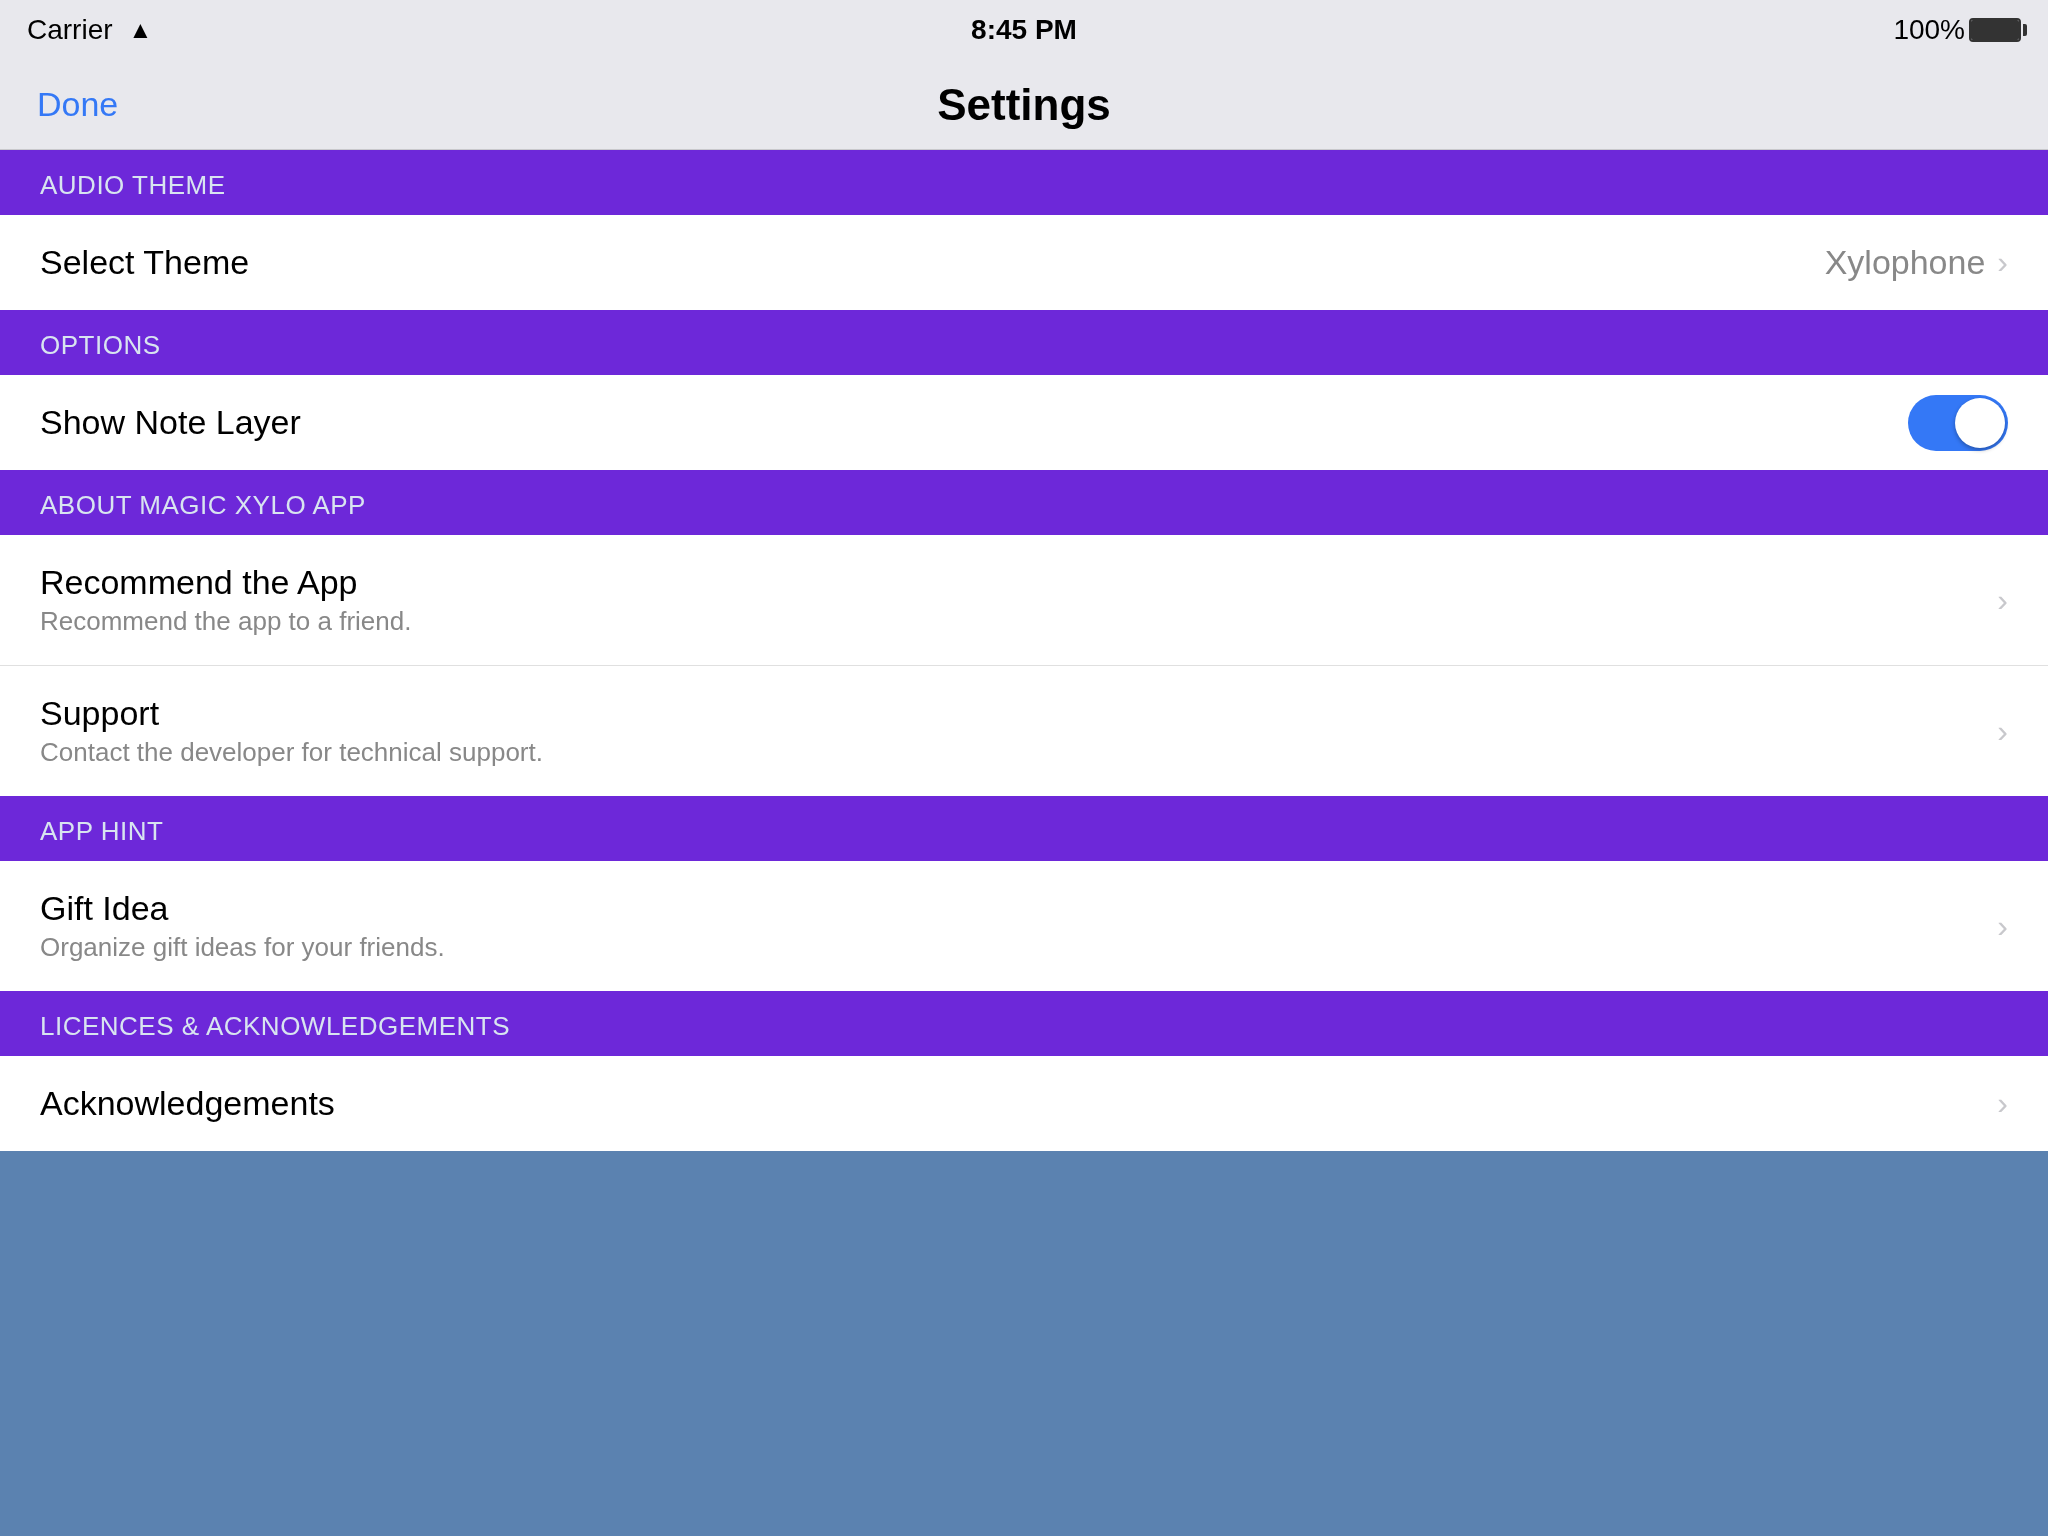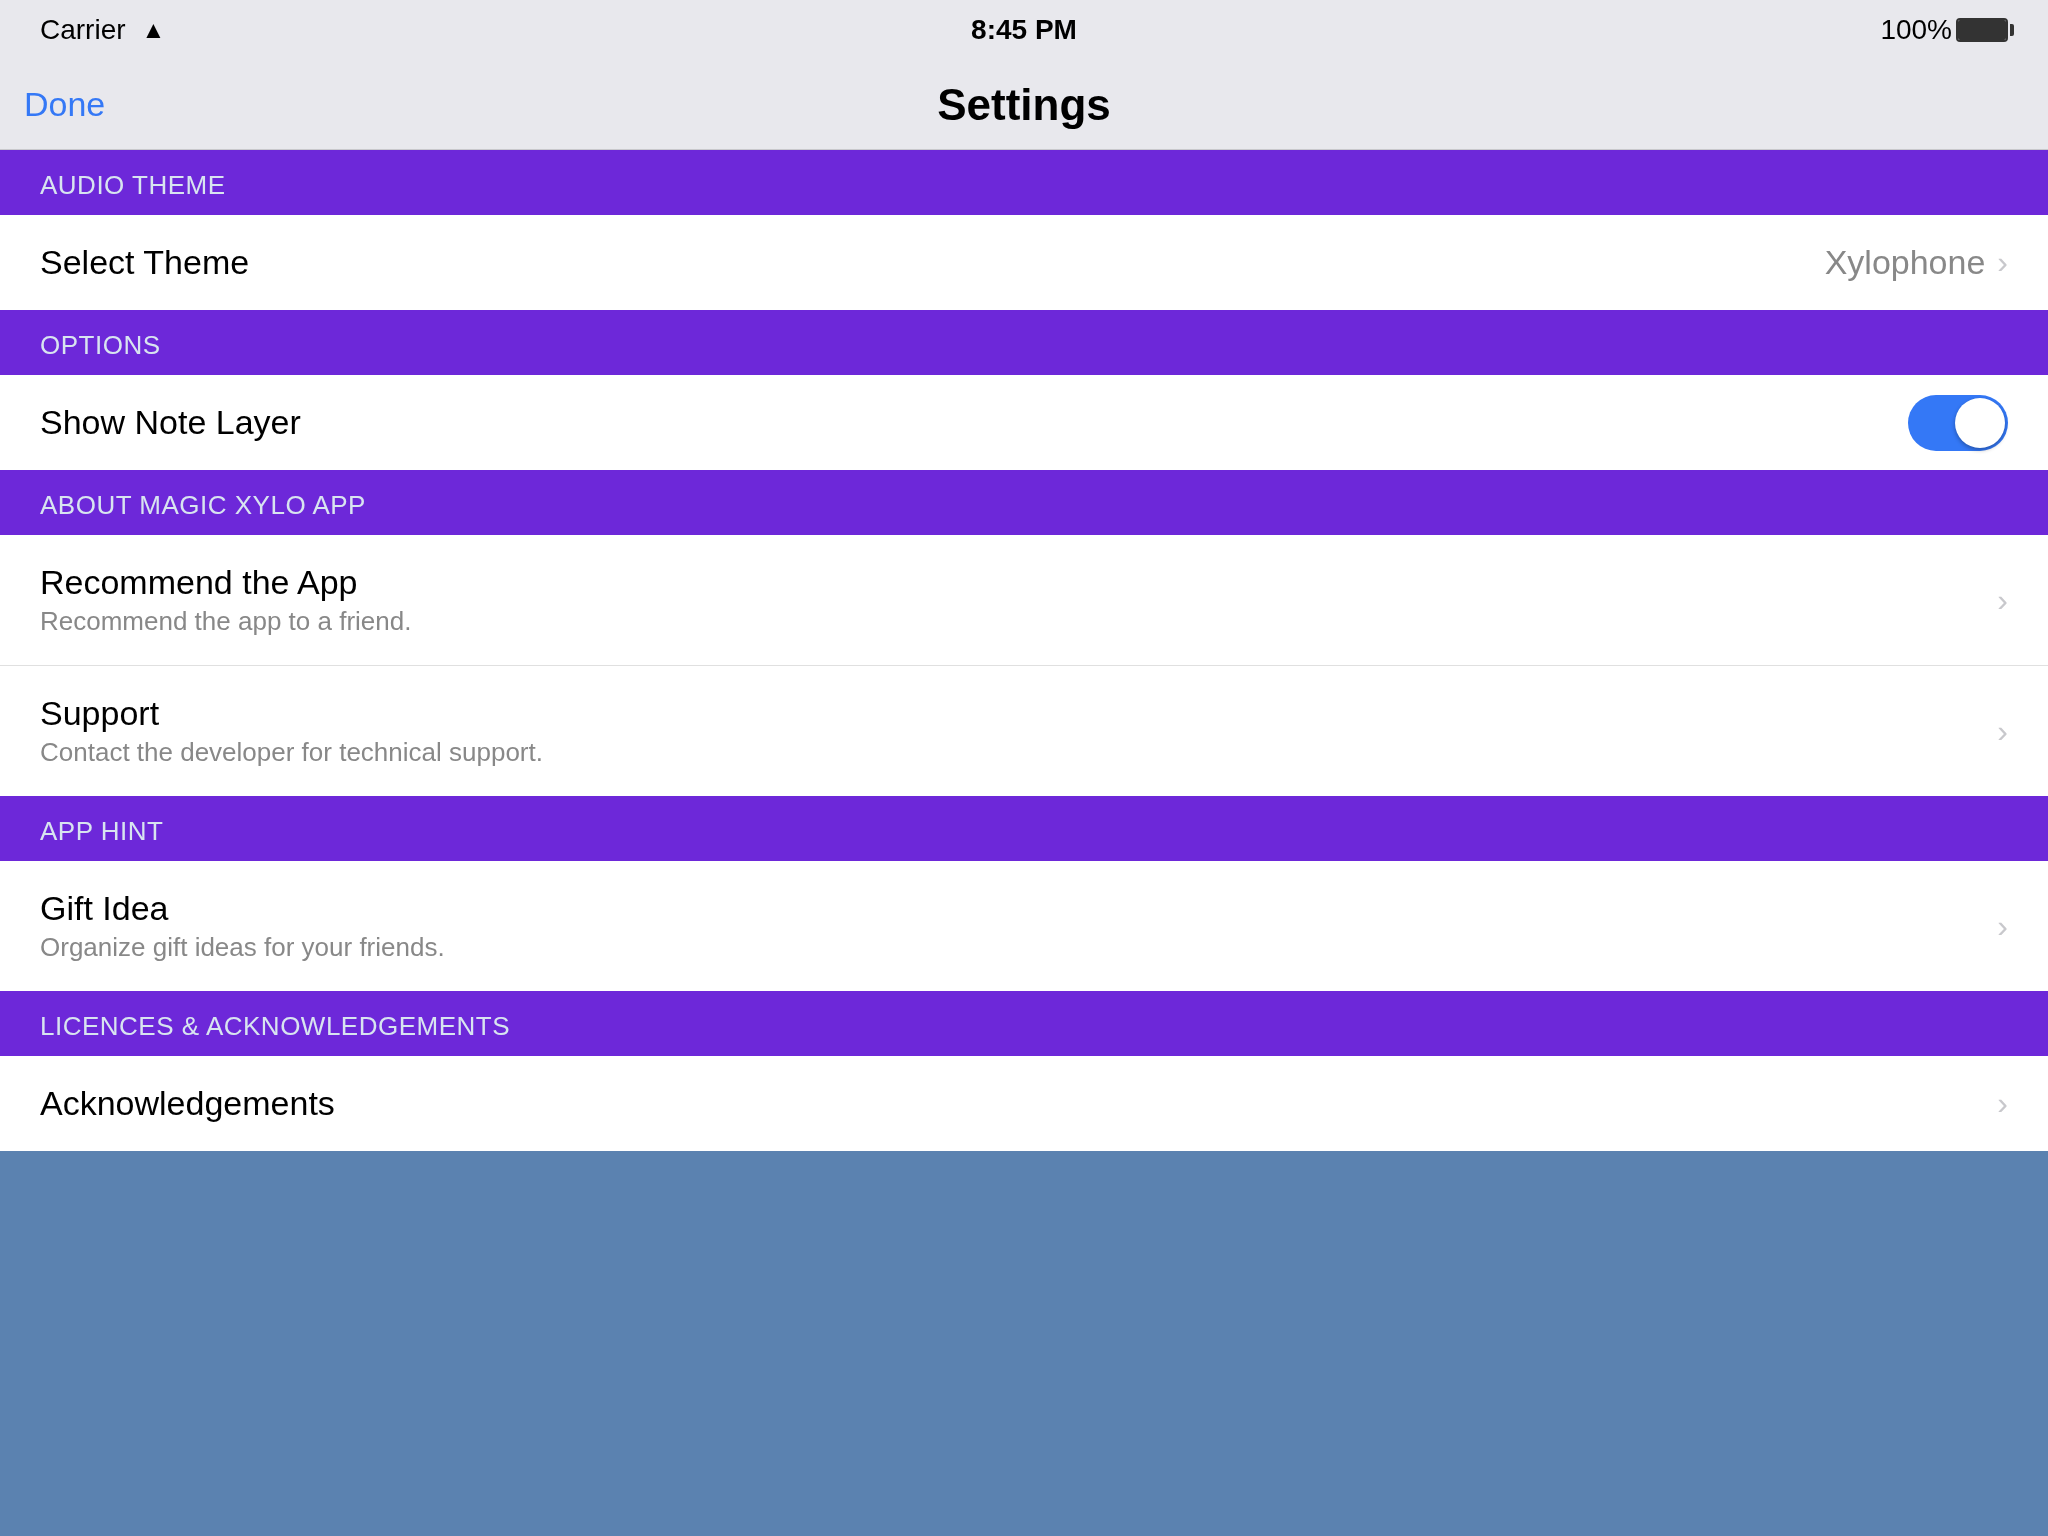--- a/index.html
+++ b/index.html
@@ -12,21 +12,21 @@
       overflow: hidden;
     }
 
     
     .status-bar {
       background: #e8e8ed;
       height: 60px;
       display: flex;
       align-items: center;
       justify-content: space-between;
-      padding: 0 40px;
+      padding: 0 27px;
       font-size: 28px;
       font-weight: 500;
     }
     .status-bar-left {
       display: flex;
       align-items: center;
       gap: 16px;
     }
     .status-bar-center {
       position: absolute;
@@ -79,21 +79,21 @@
       background: #e8e8ed;
       height: 90px;
       display: flex;
       align-items: center;
       justify-content: center;
       position: relative;
       border-bottom: 1px solid #c8c8cc;
     }
     .nav-done {
       position: absolute;
-      left: 24px;
+      left: 37px;
       color: #3478f6;
       font-size: 34px;
       font-weight: 400;
       cursor: pointer;
     }
     .nav-title {
       font-size: 44px;
       font-weight: 700;
       color: #000000;
     }

